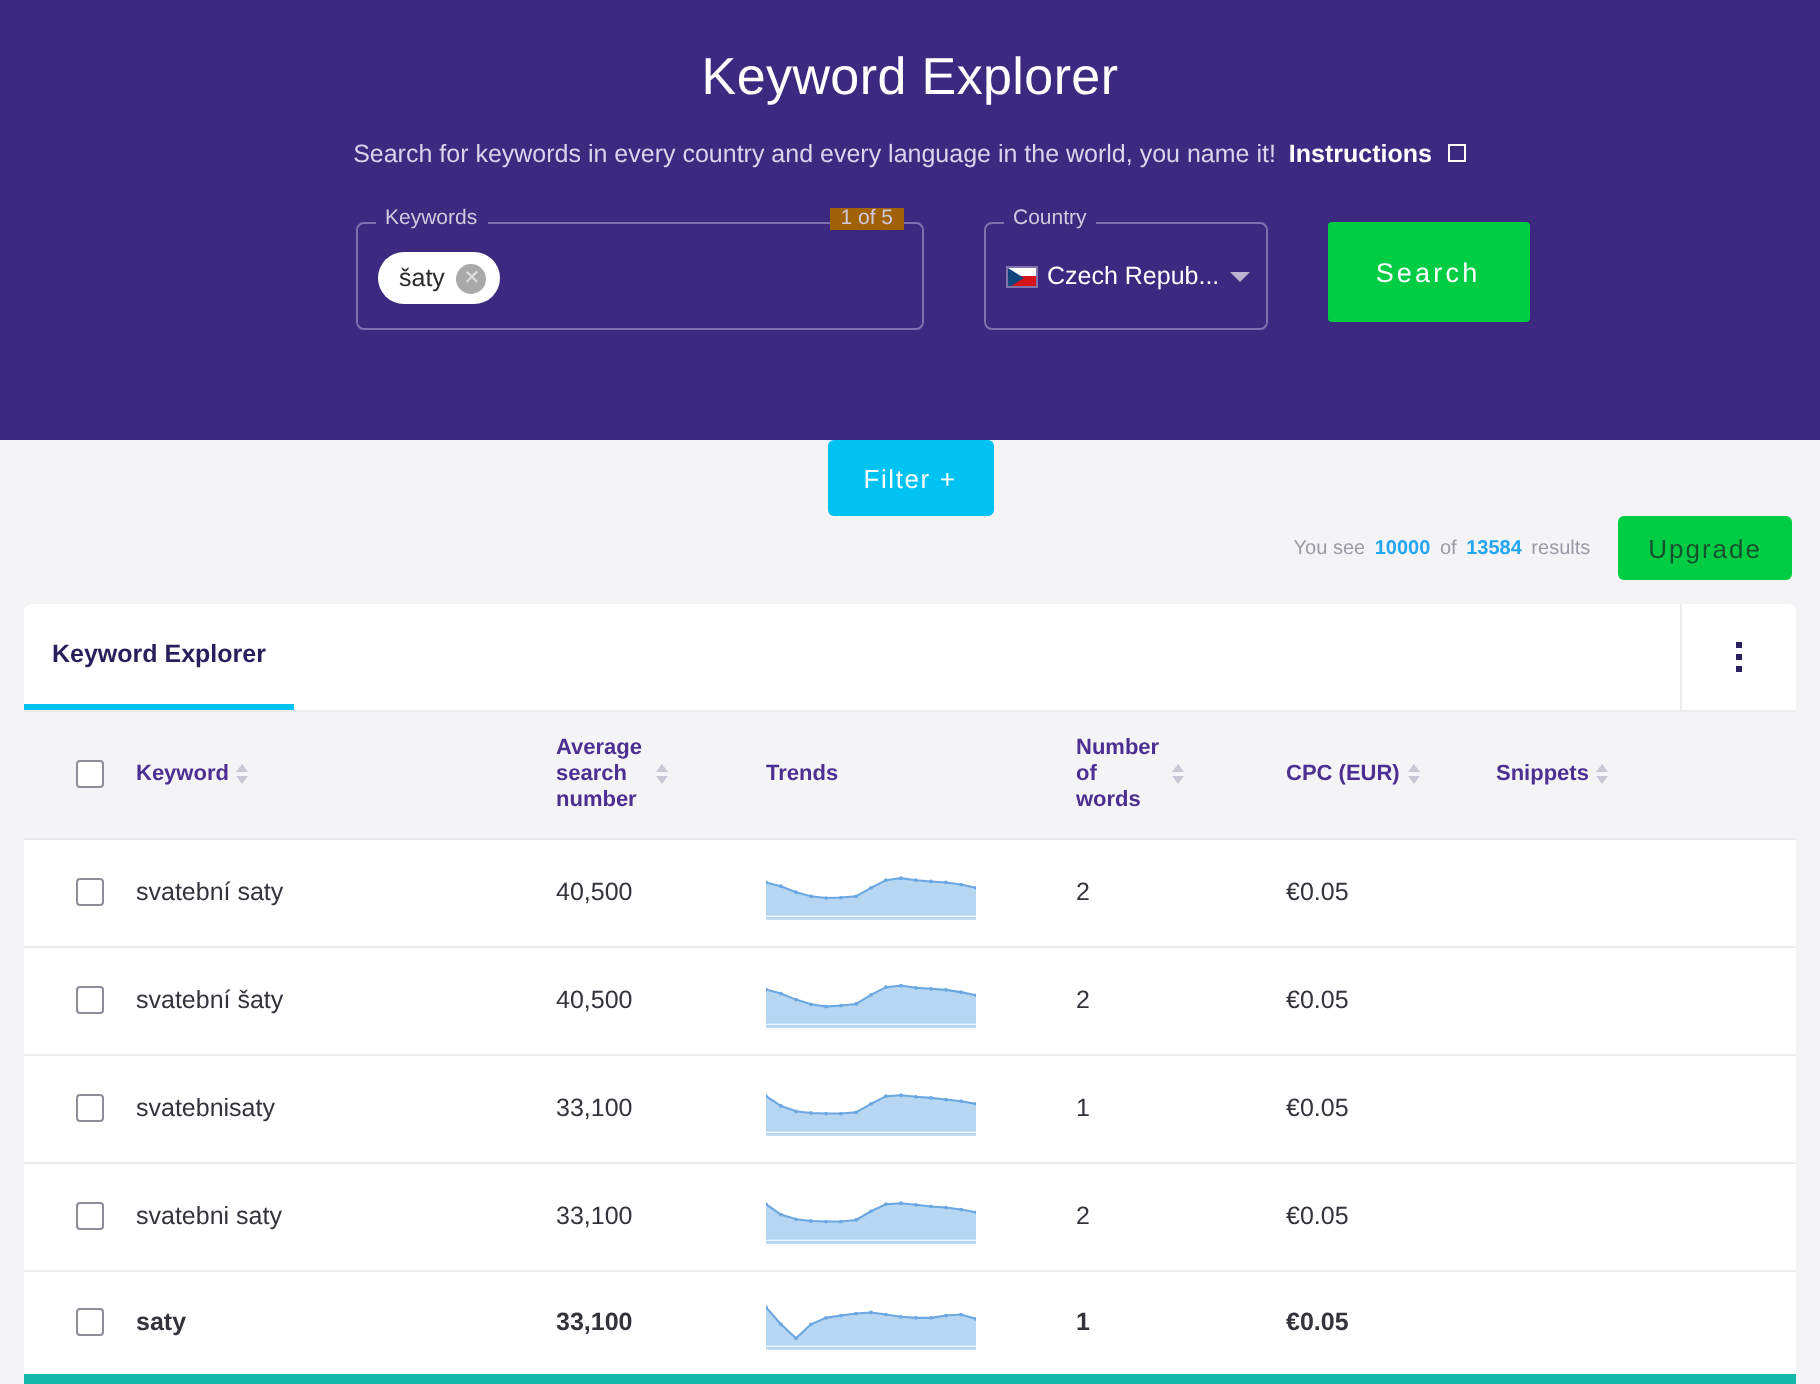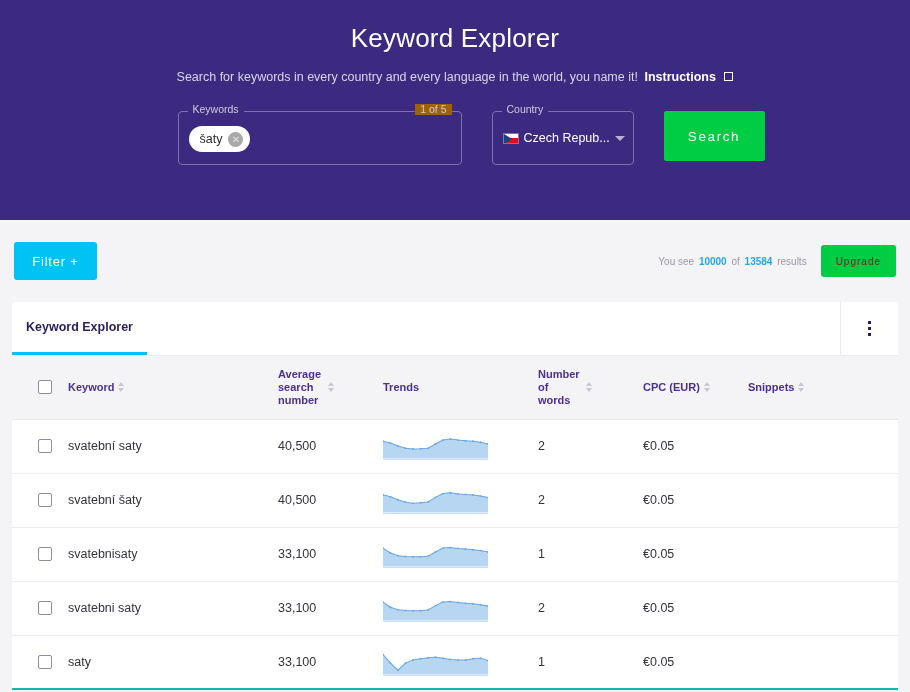--- a/index.html
+++ b/index.html
@@ -157,20 +157,21 @@
     cursor: pointer;
     border-radius: 2px;
   }
 
   
   .toolbar {
     height: 82px;
     padding: 0 14px;
     display: flex;
     align-items: center;
+    flex-direction: column;
   }
   .filter-btn {
     background: #00c2f3;
     color: #ffffff;
     border: none;
     width: 83px;
     height: 38px;
     border-radius: 3px;
     font-size: 13px;
     letter-spacing: .8px;
@@ -187,26 +188,26 @@
     font-size: 10px;
     color: #9a9aa5;
   }
   .results-text b {
     color: #23a6f0;
     font-weight: 700;
     margin: 0 2px;
   }
   .upgrade-btn {
     background: #00cc44;
-    color: #7f1d1d;
+    color: #14532d;
     border: none;
     height: 32px;
     padding: 0 15px;
     border-radius: 3px;
-    font-size: 10px;
+    font-size: 13px;
     letter-spacing: 1px;
     cursor: pointer;
     font-family: "Liberation Sans", sans-serif;
   }
 
   
   .card {
     margin: 0 12px;
     background: #ffffff;
     border-radius: 4px 4px 0 0;
@@ -283,21 +284,21 @@
   .col-sn    { width: auto; }
 
   tbody td {
     padding: 0;
     height: 54px;
     font-size: 12.5px;
     color: #33333b;
     border-bottom: 1px solid #ececee;
     vertical-align: middle;
   }
-  tbody tr:last-child td { border-bottom: 2px solid #14b8a6; }
+  tbody tr:last-child td { border-bottom: 5px solid #14b8a6; font-weight: bold; }
   .cb-cell { padding-left: 26px; }
   .cbox {
     width: 14px; height: 14px;
     border: 1.6px solid #8e8e99;
     border-radius: 2px;
     background: #ffffff;
     cursor: pointer;
     display: block;
   }
 

